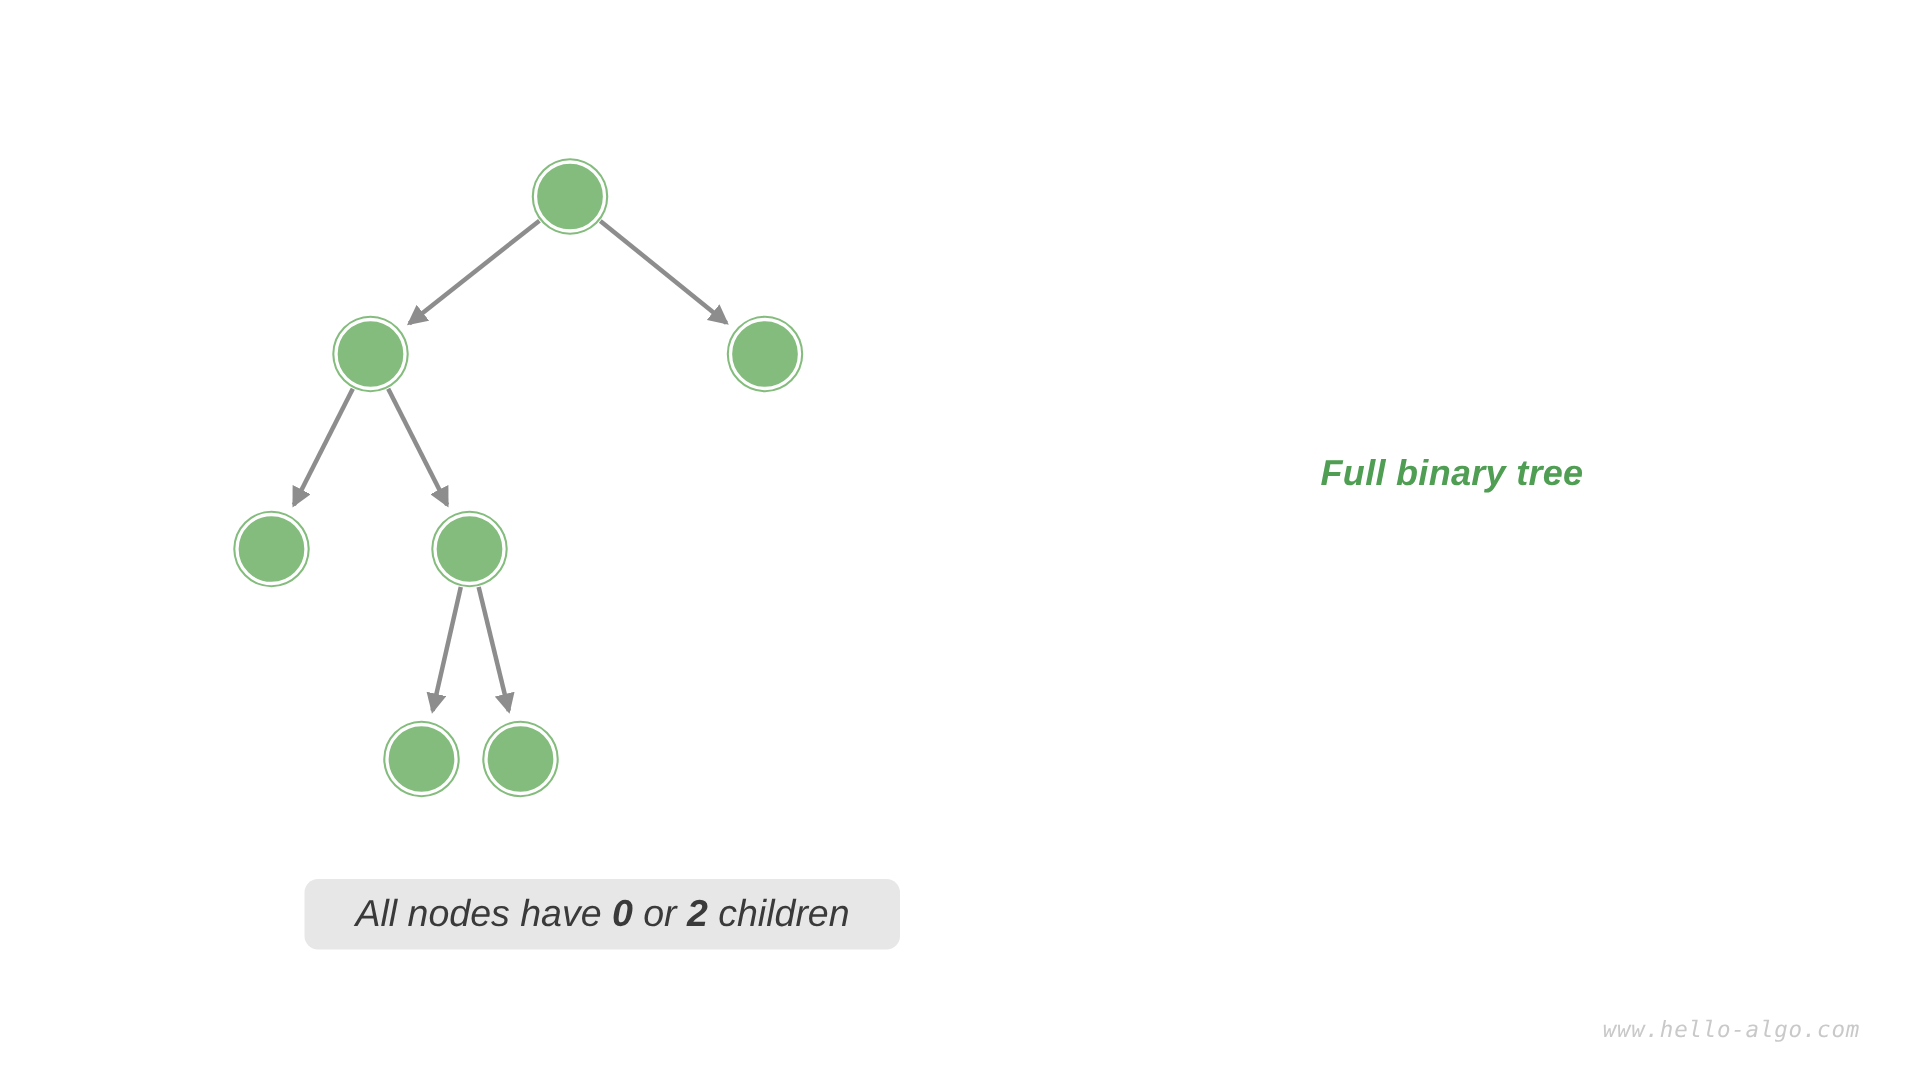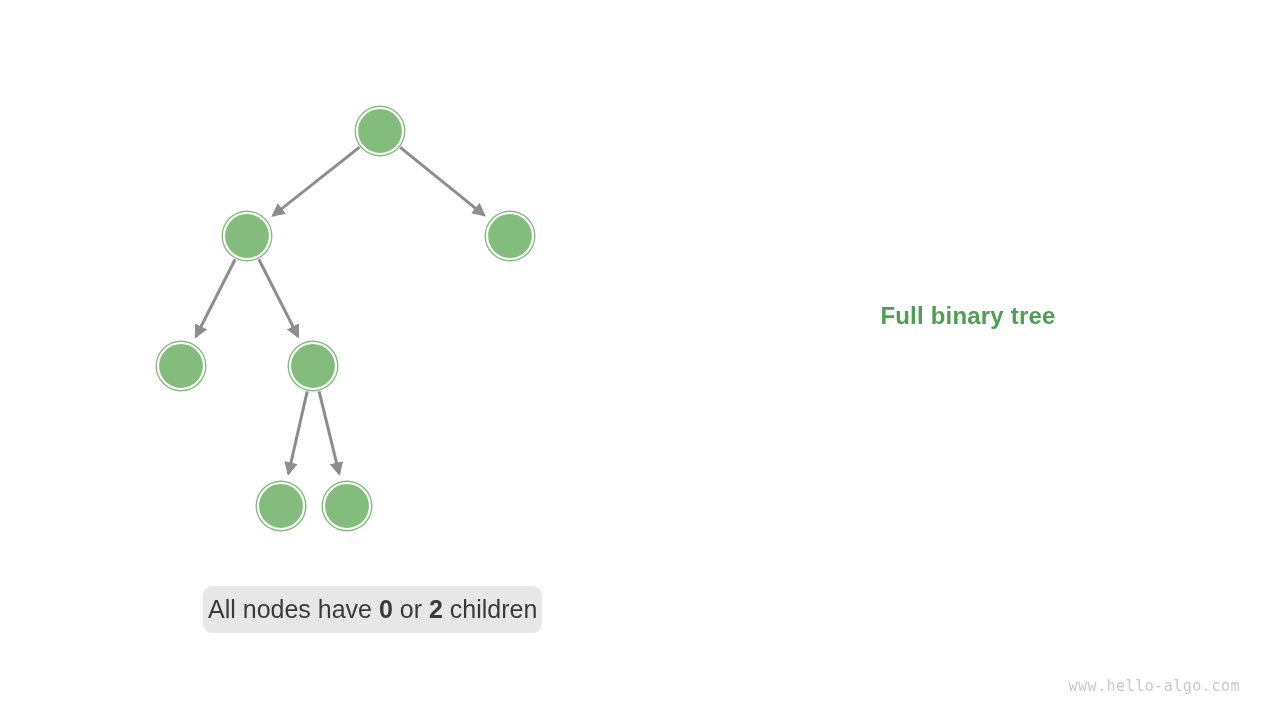--- a/index.html
+++ b/index.html
@@ -7,20 +7,21 @@
     padding: 0;
     background: #ffffff;
     font-family: "Liberation Sans", sans-serif;
   }
   .canvas {
     position: relative;
     width: 1280px;
     height: 720px;
     background: #ffffff;
     overflow: hidden;
+    font-style: italic;
   }
   .tree-svg {
     position: absolute;
     left: 0;
     top: 0;
     width: 1280px;
     height: 720px;
   }
   .figure-title {
     position: absolute;
@@ -30,21 +31,21 @@
     font-size: 24px;
     font-weight: 700;
     letter-spacing: 0.2px;
     white-space: nowrap;
   }
   .caption-box {
     position: absolute;
     left: 203px;
     top: 586px;
     height: 47px;
-    padding: 0 5px;
+    padding: 0 34px;
     border-radius: 9px;
     display: inline-flex;
     align-items: center;
     font-size: 25px;
     white-space: pre;
     box-sizing: border-box;
   }
   .caption-box b {
     font-weight: 700;
   }

